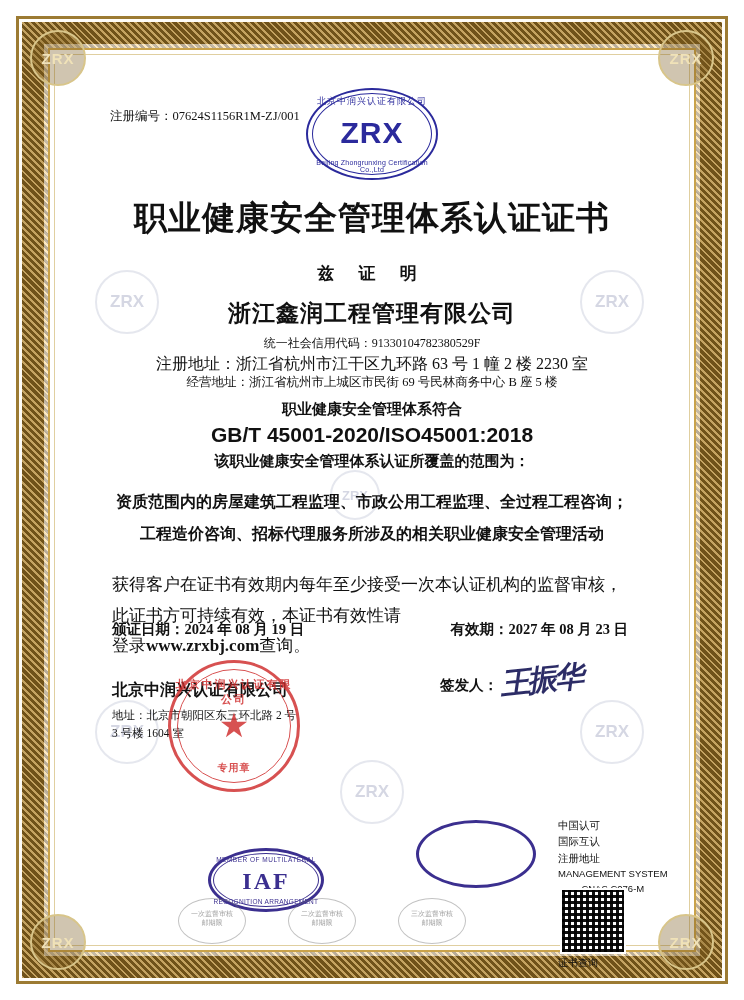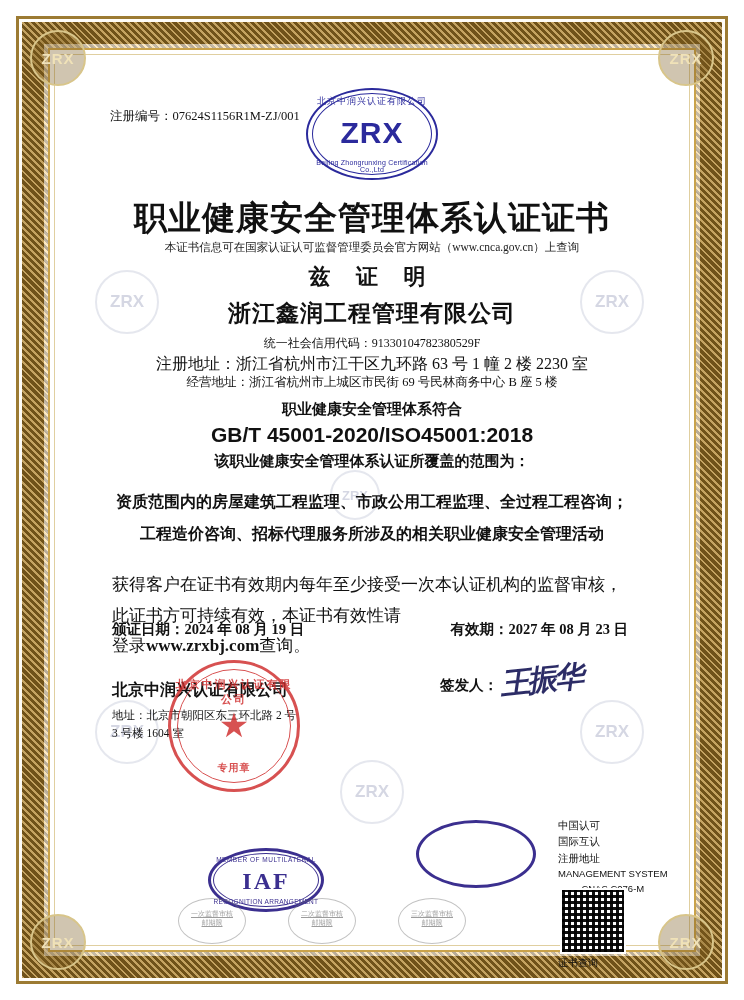--- a/index.html
+++ b/index.html
@@ -186,21 +186,21 @@
     position: absolute;
     left: 0; right: 0; top: 180px;
     text-align: center;
     font-size: 11.5px;
     color: #222;
   }
   .zizheng {
     position: absolute;
     left: 0; right: 0; top: 202px;
     text-align: center;
-    font-size: 22px;
+    font-size: 17px;
     font-weight: bold;
     color: #111;
     letter-spacing: 10px;
   }
   .company {
     position: absolute;
     left: 0; right: 0; top: 238px;
     text-align: center;
     font-size: 23px;
     font-weight: bold;
@@ -477,21 +477,20 @@
     position: absolute;
     width: 68px; height: 46px;
     border: 1px solid rgba(120,120,120,0.45);
     border-radius: 50%;
     color: rgba(90,90,90,0.6);
     font-size: 7px;
     text-align: center;
     line-height: 1.25;
     padding-top: 11px;
     box-sizing: border-box;
-    text-decoration: underline;
   }
 </style>
 </head>
 <body>
 
 <div class="page">
 
   <div class="frame-outer"></div>
   <div class="frame-band"></div>
   <div class="frame-inner-line"></div>
@@ -517,21 +516,20 @@
 
     <div class="seal-top">
       <div class="ellipse"></div>
       <div class="ellipse2"></div>
       <div class="cn-arc">北京中润兴认证有限公司</div>
       <div class="zrx">ZRX</div>
       <div class="en-arc">Beijing Zhongrunxing Certification Co.,Ltd</div>
     </div>
 
     <div class="title">职业健康安全管理体系认证证书</div>
-    <div class="subtitle">本证书信息可在国家认证认可监督管理委员会官方网站（www.cnca.gov.cn）上查询</div>
     <div class="zizheng">兹 证 明</div>
 
     <div class="company">浙江鑫润工程管理有限公司</div>
     <div class="credit">统一社会信用代码：91330104782380529F</div>
     <div class="addr1">注册地址：浙江省杭州市江干区九环路 63 号 1 幢 2 楼 2230 室</div>
     <div class="addr2">经营地址：浙江省杭州市上城区市民街 69 号民林商务中心 B 座 5 楼</div>
 
     <div class="conform">职业健康安全管理体系符合</div>
     <div class="standard">GB/T 45001-2020/ISO45001:2018</div>
     <div class="scope-label">该职业健康安全管理体系认证所覆盖的范围为：</div>

